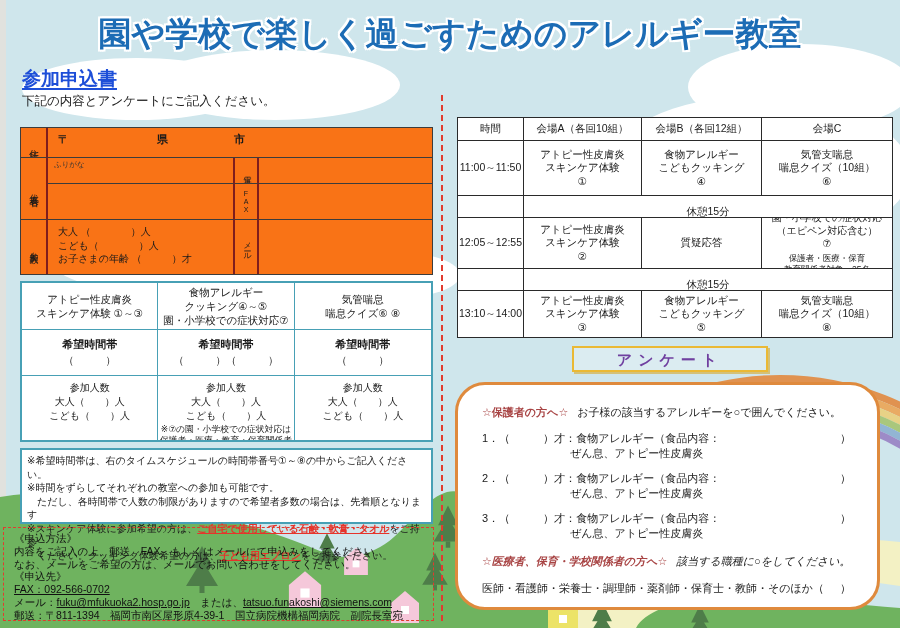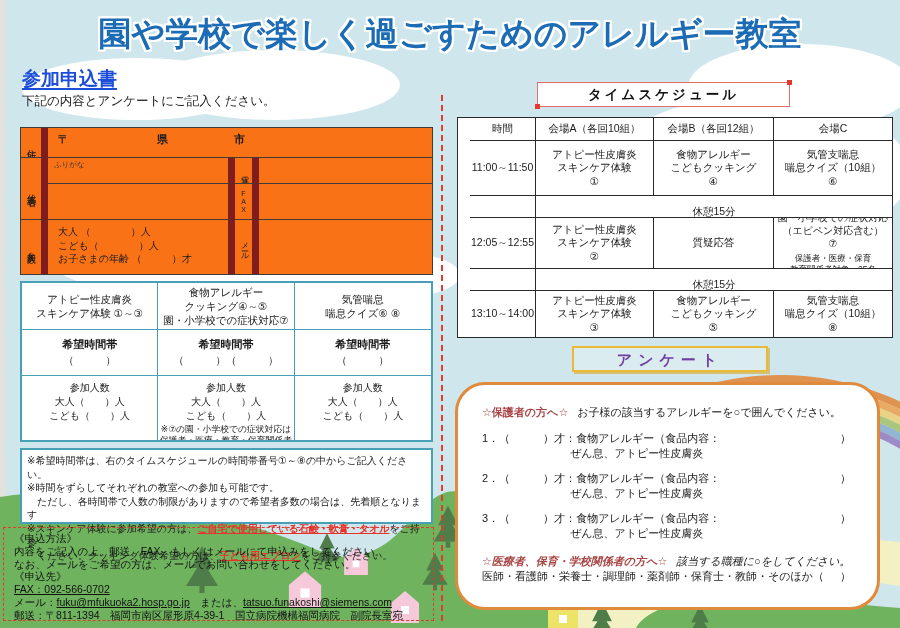--- a/index.html
+++ b/index.html
@@ -23,21 +23,21 @@
   .main-title{left:0;top:12px;width:900px;text-align:center;font-size:33px;font-weight:bold;color:#1c6cb5;
     text-shadow:2px 0 0 #fff,-2px 0 0 #fff,0 2px 0 #fff,0 -2px 0 #fff,2px 2px 0 #fff,-2px -2px 0 #fff,2px -2px 0 #fff,-2px 2px 0 #fff;}
 
   
   .app-heading{left:22px;top:66px;font-size:19px;font-weight:bold;color:#1d4ed8;
     text-decoration:underline;text-decoration-thickness:2px;text-underline-offset:3px;}
   .app-instruction{left:22px;top:93px;font-size:12.5px;color:#1a1a1a;}
 
   .form-table{left:20px;top:127px;width:413px;height:148px;background:#f97316;border:1.5px solid #3c3c3c;
     display:grid;grid-template-columns:27px 187px 24px 1fr;grid-template-rows:30px 26px 36px 1fr;}
-  .ft{border-right:7px solid #7f1d1d;border-bottom:1px solid #3c3c3c;box-sizing:border-box;overflow:hidden;
+  .ft{border-right:2px solid #7f1d1d;border-bottom:1px solid #3c3c3c;box-sizing:border-box;overflow:hidden;
     display:flex;align-items:center;justify-content:center;text-align:center;color:#1a1a1a;}
   .vlabel{writing-mode:vertical-rl;text-orientation:upright;letter-spacing:1px;}
   .ft-addr-label{grid-area:1/1/2/2;font-size:10px;}
   .ft-addr-value{grid-area:1/2/2/5;border-right:none;justify-content:flex-start;align-items:flex-start;
     padding:4px 0 0 10px;font-size:11px;font-weight:600;}
   .ft-rep-label{grid-area:2/1/4/2;font-size:9.5px;}
   .ft-furigana{grid-area:2/2/3/3;justify-content:flex-start;align-items:flex-start;padding:2px 0 0 6px;font-size:7.5px;color:#333;}
   .ft-rep-value{grid-area:3/2/4/3;}
   .ft-phone-label{grid-area:2/3/3/4;font-size:8px;}
   .ft-phone-value{grid-area:2/4/3/5;border-right:none;}
@@ -94,21 +94,21 @@
 
   .survey-card{left:455px;top:382px;width:425px;height:228px;background:#fff;border:3px solid #df8a3d;border-radius:30px;
     padding:20px 26px 0 24px;font-size:11px;color:#1a1a1a;}
   .sv-red{color:#a84444;font-weight:bold;}
   .sv-ins{margin-left:9px;}
   .sv-item{margin-top:11px;}
   .sv-row1{display:flex;line-height:14px;}
   .sv-close{margin-left:auto;}
   .sv-row2{margin-left:88px;line-height:14px;margin-top:1px;}
   .sv-head2{margin-top:14px;font-style:italic;}
-  .sv-opts{display:flex;}
+  .sv-opts{display:flex;margin-top:12px;}
 </style>
 </head>
 <body>
 
 <div class="page">
 
   <div class="abs edge-strip"></div>
 
   <div class="abs cloud c1a"></div>
   <div class="abs cloud c1b"></div>
@@ -259,23 +259,22 @@
   <div class="abs contact-box">
     <div>《申込方法》</div>
     <div>内容をご記入の上、郵送、FAX、もしくはメールにて申込みをしてください。</div>
     <div>なお、メールをご希望の方は、メールでお問い合わせをしてください。</div>
     <div>《申込先》</div>
     <div class="u">FAX：092-566-0702</div>
     <div><span>メール：</span><span class="u">fuku@mfukuoka2.hosp.go.jp</span><span>　または、</span><span class="u">tatsuo.funakoshi@siemens.com</span></div>
     <div>郵送：〒811-1394　福岡市南区屋形原4-39-1　国立病院機構福岡病院　副院長室宛</div>
   </div>
 
-  <div class="abs sched-heading-box">タイムスケジュール</div>
-
-  <div class="abs sched" style="grid-template-rows:23px 55px 22px 51px 22px 1fr;padding-left:12px;">
+
+  <div class="abs sched" style="grid-template-rows:23px 55px 22px 51px 22px 1fr;">
     <div class="sc">時間</div>
     <div class="sc">会場A（各回10組）</div>
     <div class="sc">会場B（各回12組）</div>
     <div class="sc lc">会場C</div>
 
     <div class="sc">11:00～11:50</div>
     <div class="sc pre">アトピー性皮膚炎
 スキンケア体験
 ①</div>
     <div class="sc pre">食物アレルギー

